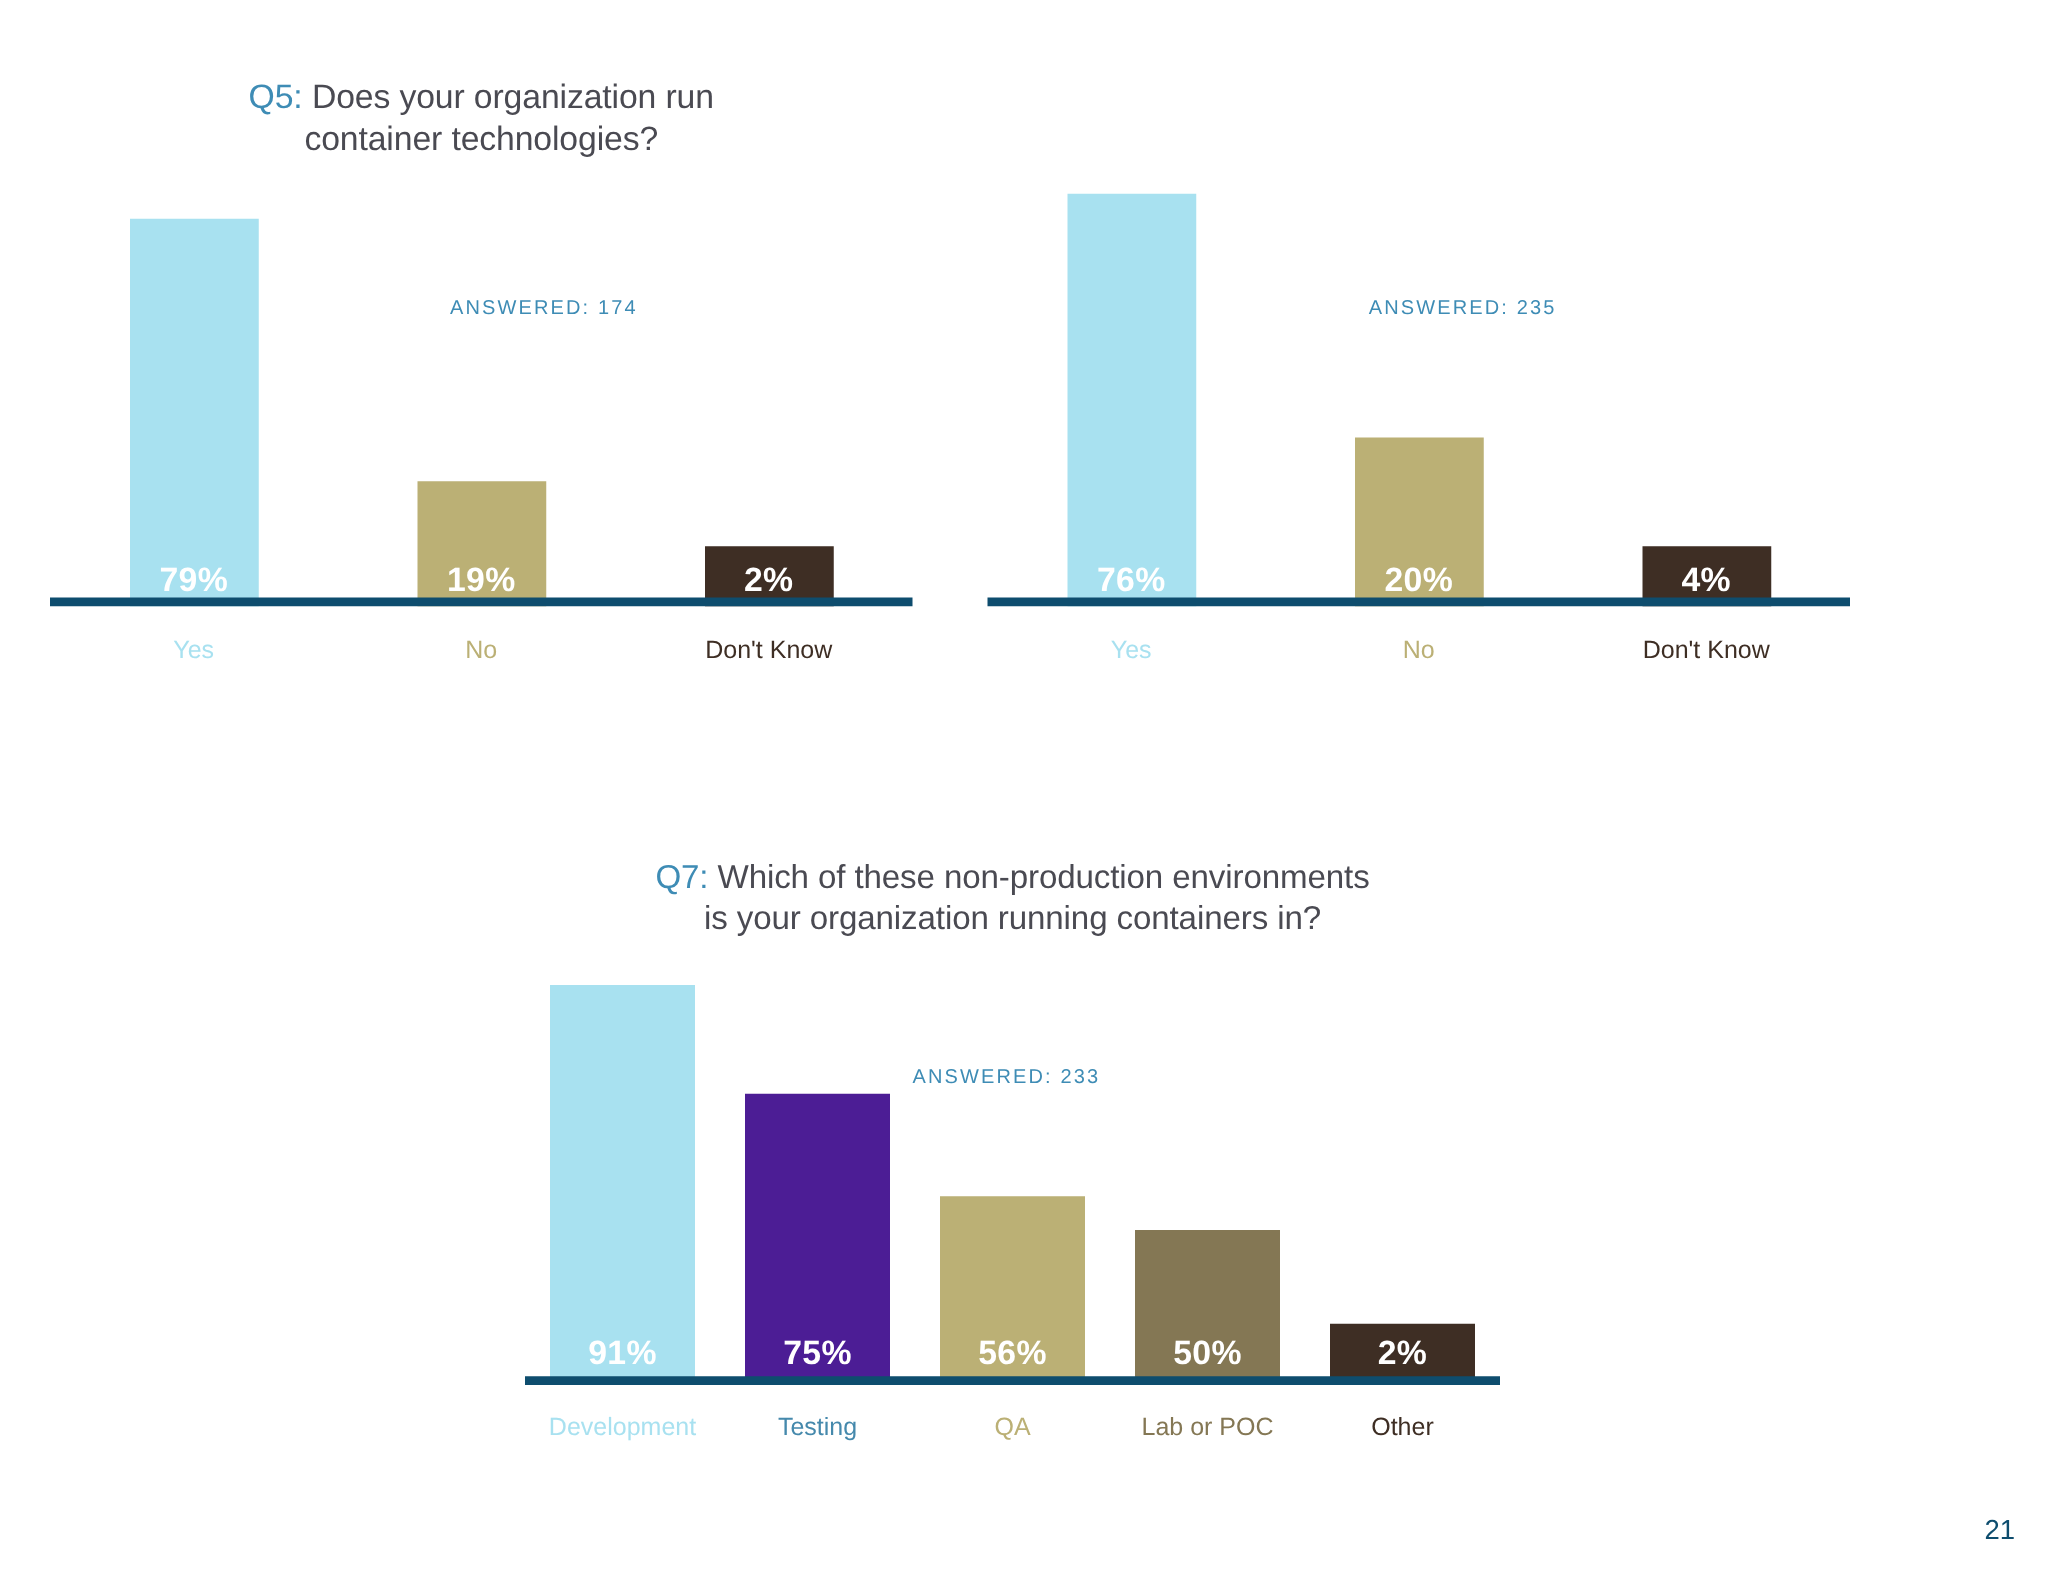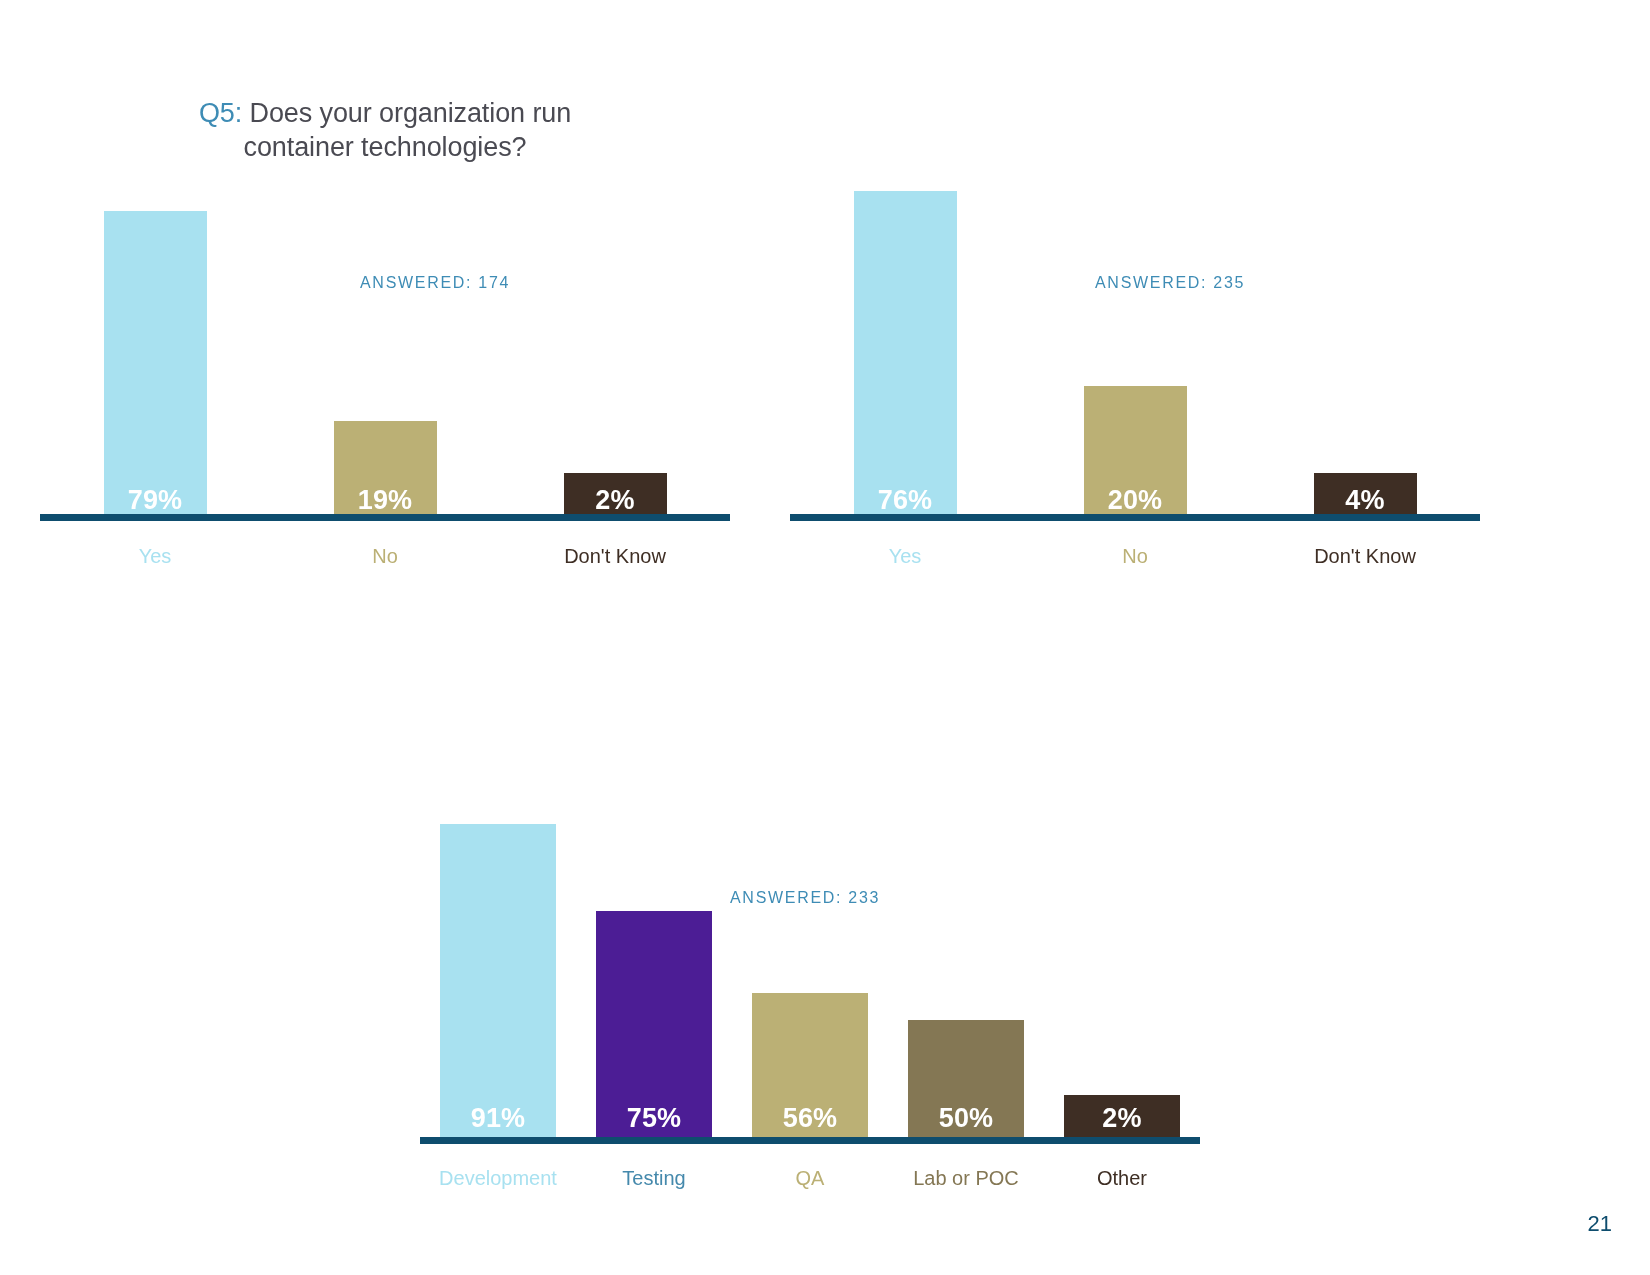--- a/index.html
+++ b/index.html
@@ -6,21 +6,21 @@
   body{
     width:1650px;height:1275px;
     background:#ffffff;
     font-family:"Liberation Sans", sans-serif;
     position:relative;
     overflow:hidden;
   }
   .slide{position:relative;width:1650px;height:1275px;}
 
   
-  .panel{position:absolute;margin-top:36px;}
+  .panel{position:absolute;}
   #panel-q5{left:40px;  top:60px;  width:690px;height:480px;}
   #panel-q6{left:790px; top:60px;  width:690px;height:480px;}
   #panel-q7{left:420px; top:685px; width:780px;height:470px;}
 
   
   .qtitle{
     text-align:center;
     font-size:27px;
     line-height:34px;
     color:#4A4A52;
@@ -194,20 +194,25 @@
 
       <div class="xlabels">
         <div class="xlabel" style="color:#A8E1F0;">Yes</div>
         <div class="xlabel" style="color:#BBB075;">No</div>
         <div class="xlabel" style="color:#3E2E24;">Don't Know</div>
       </div>
     </div>
   </div>
 
   <div class="panel" id="panel-q7">
+    <div class="qtitle">
+      <span class="qnum">Q7:</span>
+      <span>Which of these non-production environments</span><br>
+      <span>is your organization running containers in?</span>
+    </div>
 
     <div class="chart" id="q7-chart">
       <div class="answered" id="q7-answered">ANSWERED: 233</div>
 
       <div class="plot">
         <div class="slot">
           <div class="bar" style="height:315px;background:#A8E1F0;">
             <span class="pct">91%</span>
           </div>
         </div>

